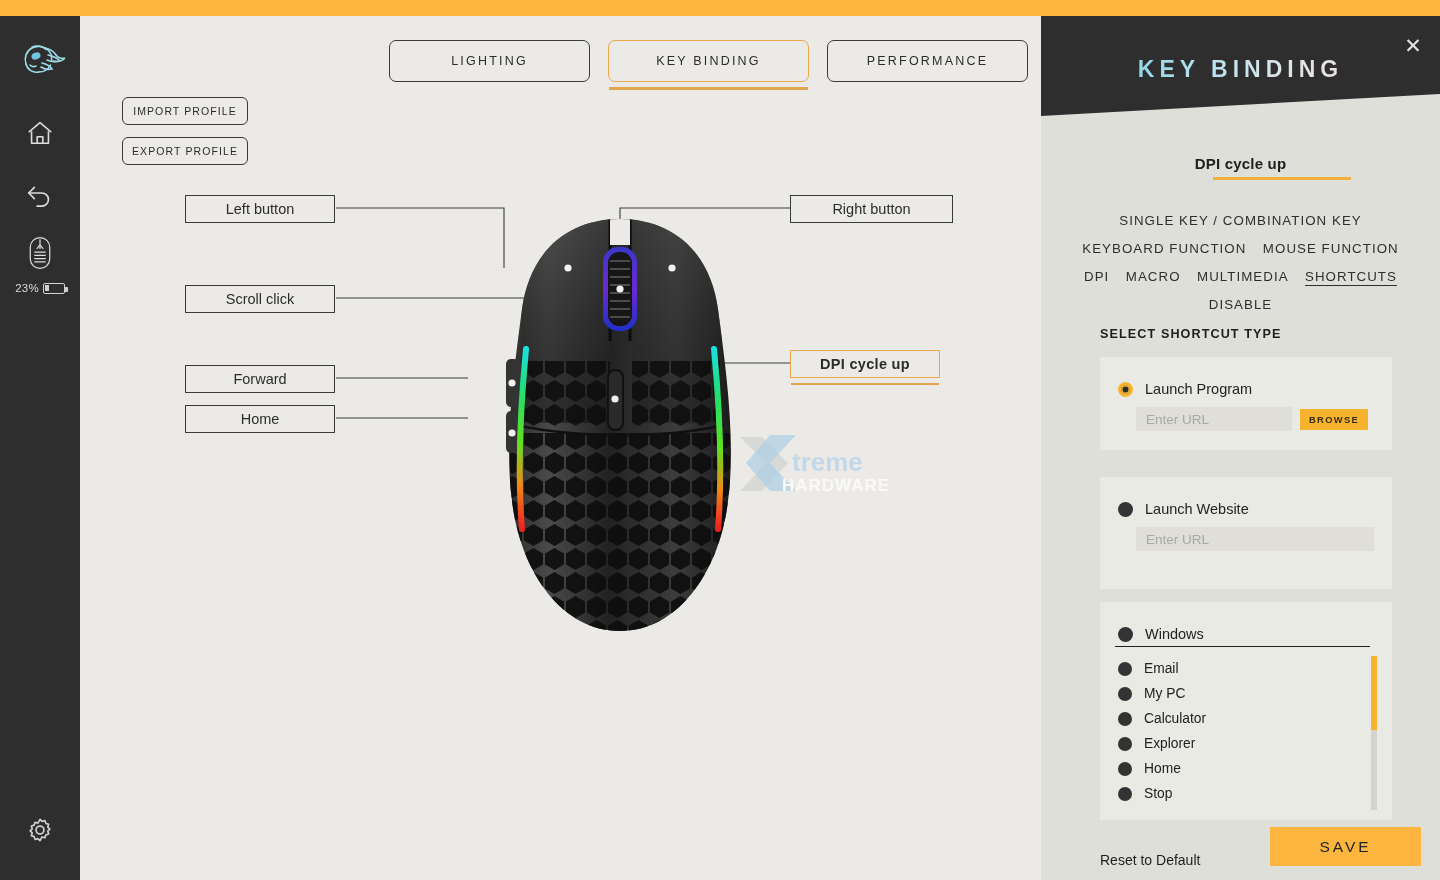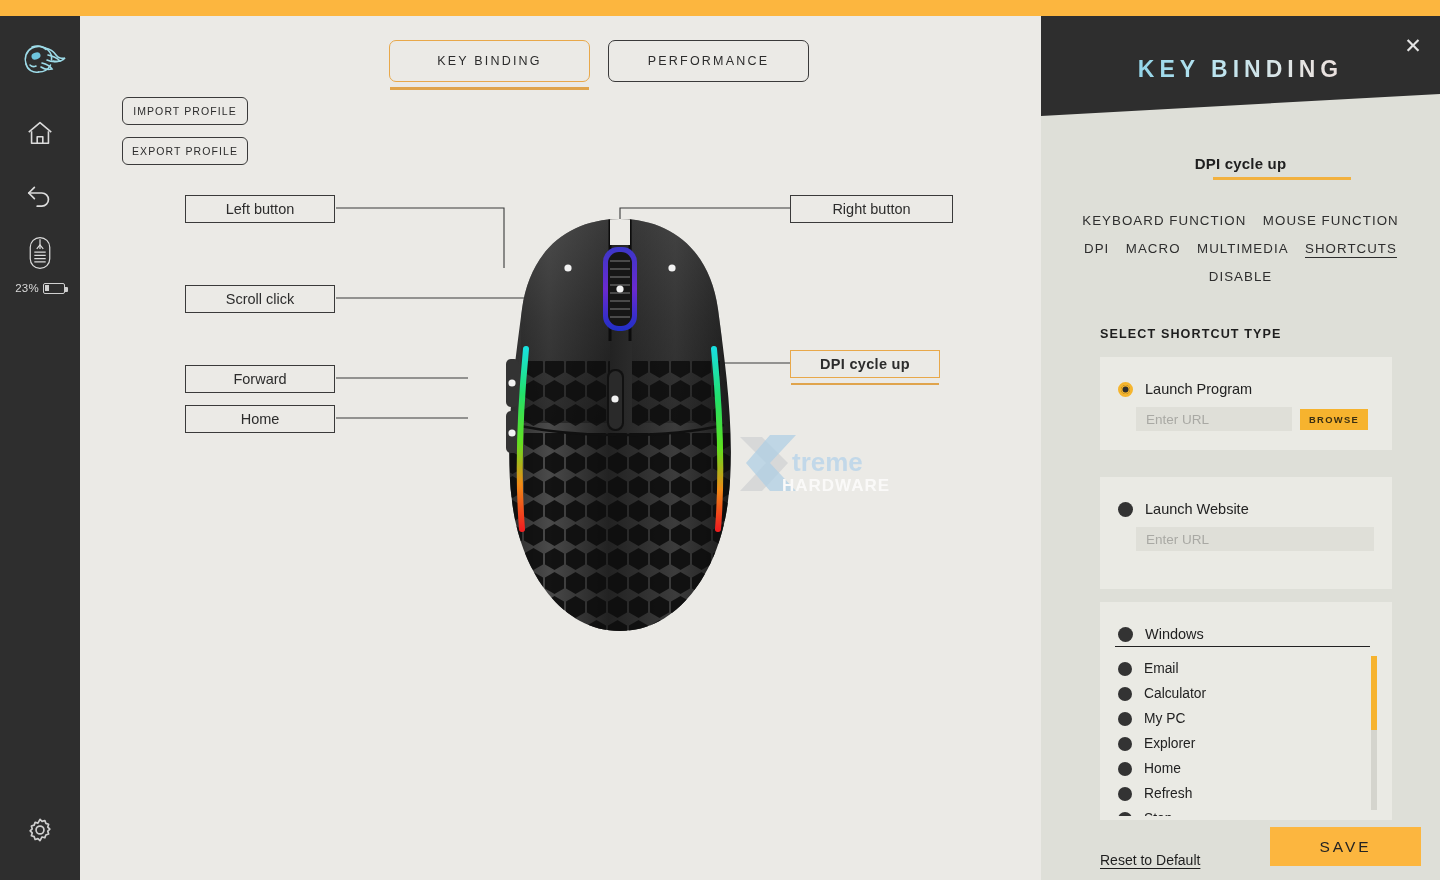--- a/index.html
+++ b/index.html
@@ -206,21 +206,21 @@
   .win-item .radio { width: 14px; height: 14px; }
   .win-item span { font-size: 13.8px; color: #222; }
   .scroll-track {
     position: absolute; left: 271px; top: 54px; width: 6px; height: 154px;
     background: #d4d4cd;
   }
   .scroll-thumb { position: absolute; left: 0; top: 0; width: 6px; height: 74px; background: #f6b32e; cursor: pointer; }
 
   .reset-link {
     position: absolute; left: 59px; top: 836px;
-    font-size: 14px; color: #1e1e1e; text-decoration: underline;
+    font-size: 14px; color: #1e1e1e; 
     text-underline-offset: 3px; cursor: pointer;
   }
   .save-btn {
     position: absolute; left: 229px; top: 811px; width: 151px; height: 39px;
     background: #fcb63f; border: none;
     font-size: 15.5px; letter-spacing: 3px; color: #232323; cursor: pointer;
     font-family: "Liberation Sans", sans-serif;
     display: flex; align-items: center; justify-content: center;
   }
 </style>
@@ -296,20 +296,21 @@
     </div>
   </div>
 
   <div class="workspace">
 
 
     <div class="pill-btn import">IMPORT PROFILE</div>
     <div class="pill-btn export">EXPORT PROFILE</div>
 
     <div class="tabbar">
+      <div class="tab">LIGHTING</div>
       <div class="tab active">KEY BINDING</div>
       <div class="tab">PERFORMANCE</div>
     </div>
 
     <div class="diagram">
       <svg width="961" height="864" style="position:absolute;left:0;top:0">
         <g stroke="#3a3a3a" stroke-width="1.1" fill="none">
           <path d="M256 192 H424 V252"></path>
           <path d="M256 282 H492"></path>
           <path d="M256 362 H388"></path>
@@ -440,20 +441,21 @@
   <div class="panel">
 
     <div class="panel-head"></div>
     <div class="panel-title">KEY BINDING</div>
     <div class="close-x">✕</div>
 
     <div class="binding-name">DPI cycle up</div>
     <div class="binding-underline"></div>
 
     <div class="cats">
+      <div><span class="cat">SINGLE KEY / COMBINATION KEY</span></div>
       <div>
         <span class="cat">KEYBOARD FUNCTION</span>
         <span class="cat">MOUSE FUNCTION</span>
       </div>
       <div>
         <span class="cat">DPI</span>
         <span class="cat">MACRO</span>
         <span class="cat">MULTIMEDIA</span>
         <span class="cat active">SHORTCUTS</span>
       </div>
@@ -490,40 +492,36 @@
       </div>
       <div class="win-divider"></div>
 
       <div class="win-list">
         <div class="win-item">
           <span class="radio"></span>
           <span>Email</span>
         </div>
         <div class="win-item">
           <span class="radio"></span>
-          <span>Calculator</span>
+          <span>My PC</span>
         </div>
         <div class="win-item">
           <span class="radio"></span>
-          <span>My PC</span>
+          <span>Calculator</span>
         </div>
         <div class="win-item">
           <span class="radio"></span>
           <span>Explorer</span>
         </div>
         <div class="win-item">
           <span class="radio"></span>
           <span>Home</span>
         </div>
         <div class="win-item">
           <span class="radio"></span>
-          <span>Refresh</span>
-        </div>
-        <div class="win-item">
-          <span class="radio"></span>
           <span>Stop</span>
         </div>
       </div>
 
       <div class="scroll-track">
         <div class="scroll-thumb"></div>
       </div>
     </div>
 
     <div class="reset-link">Reset to Default</div>

